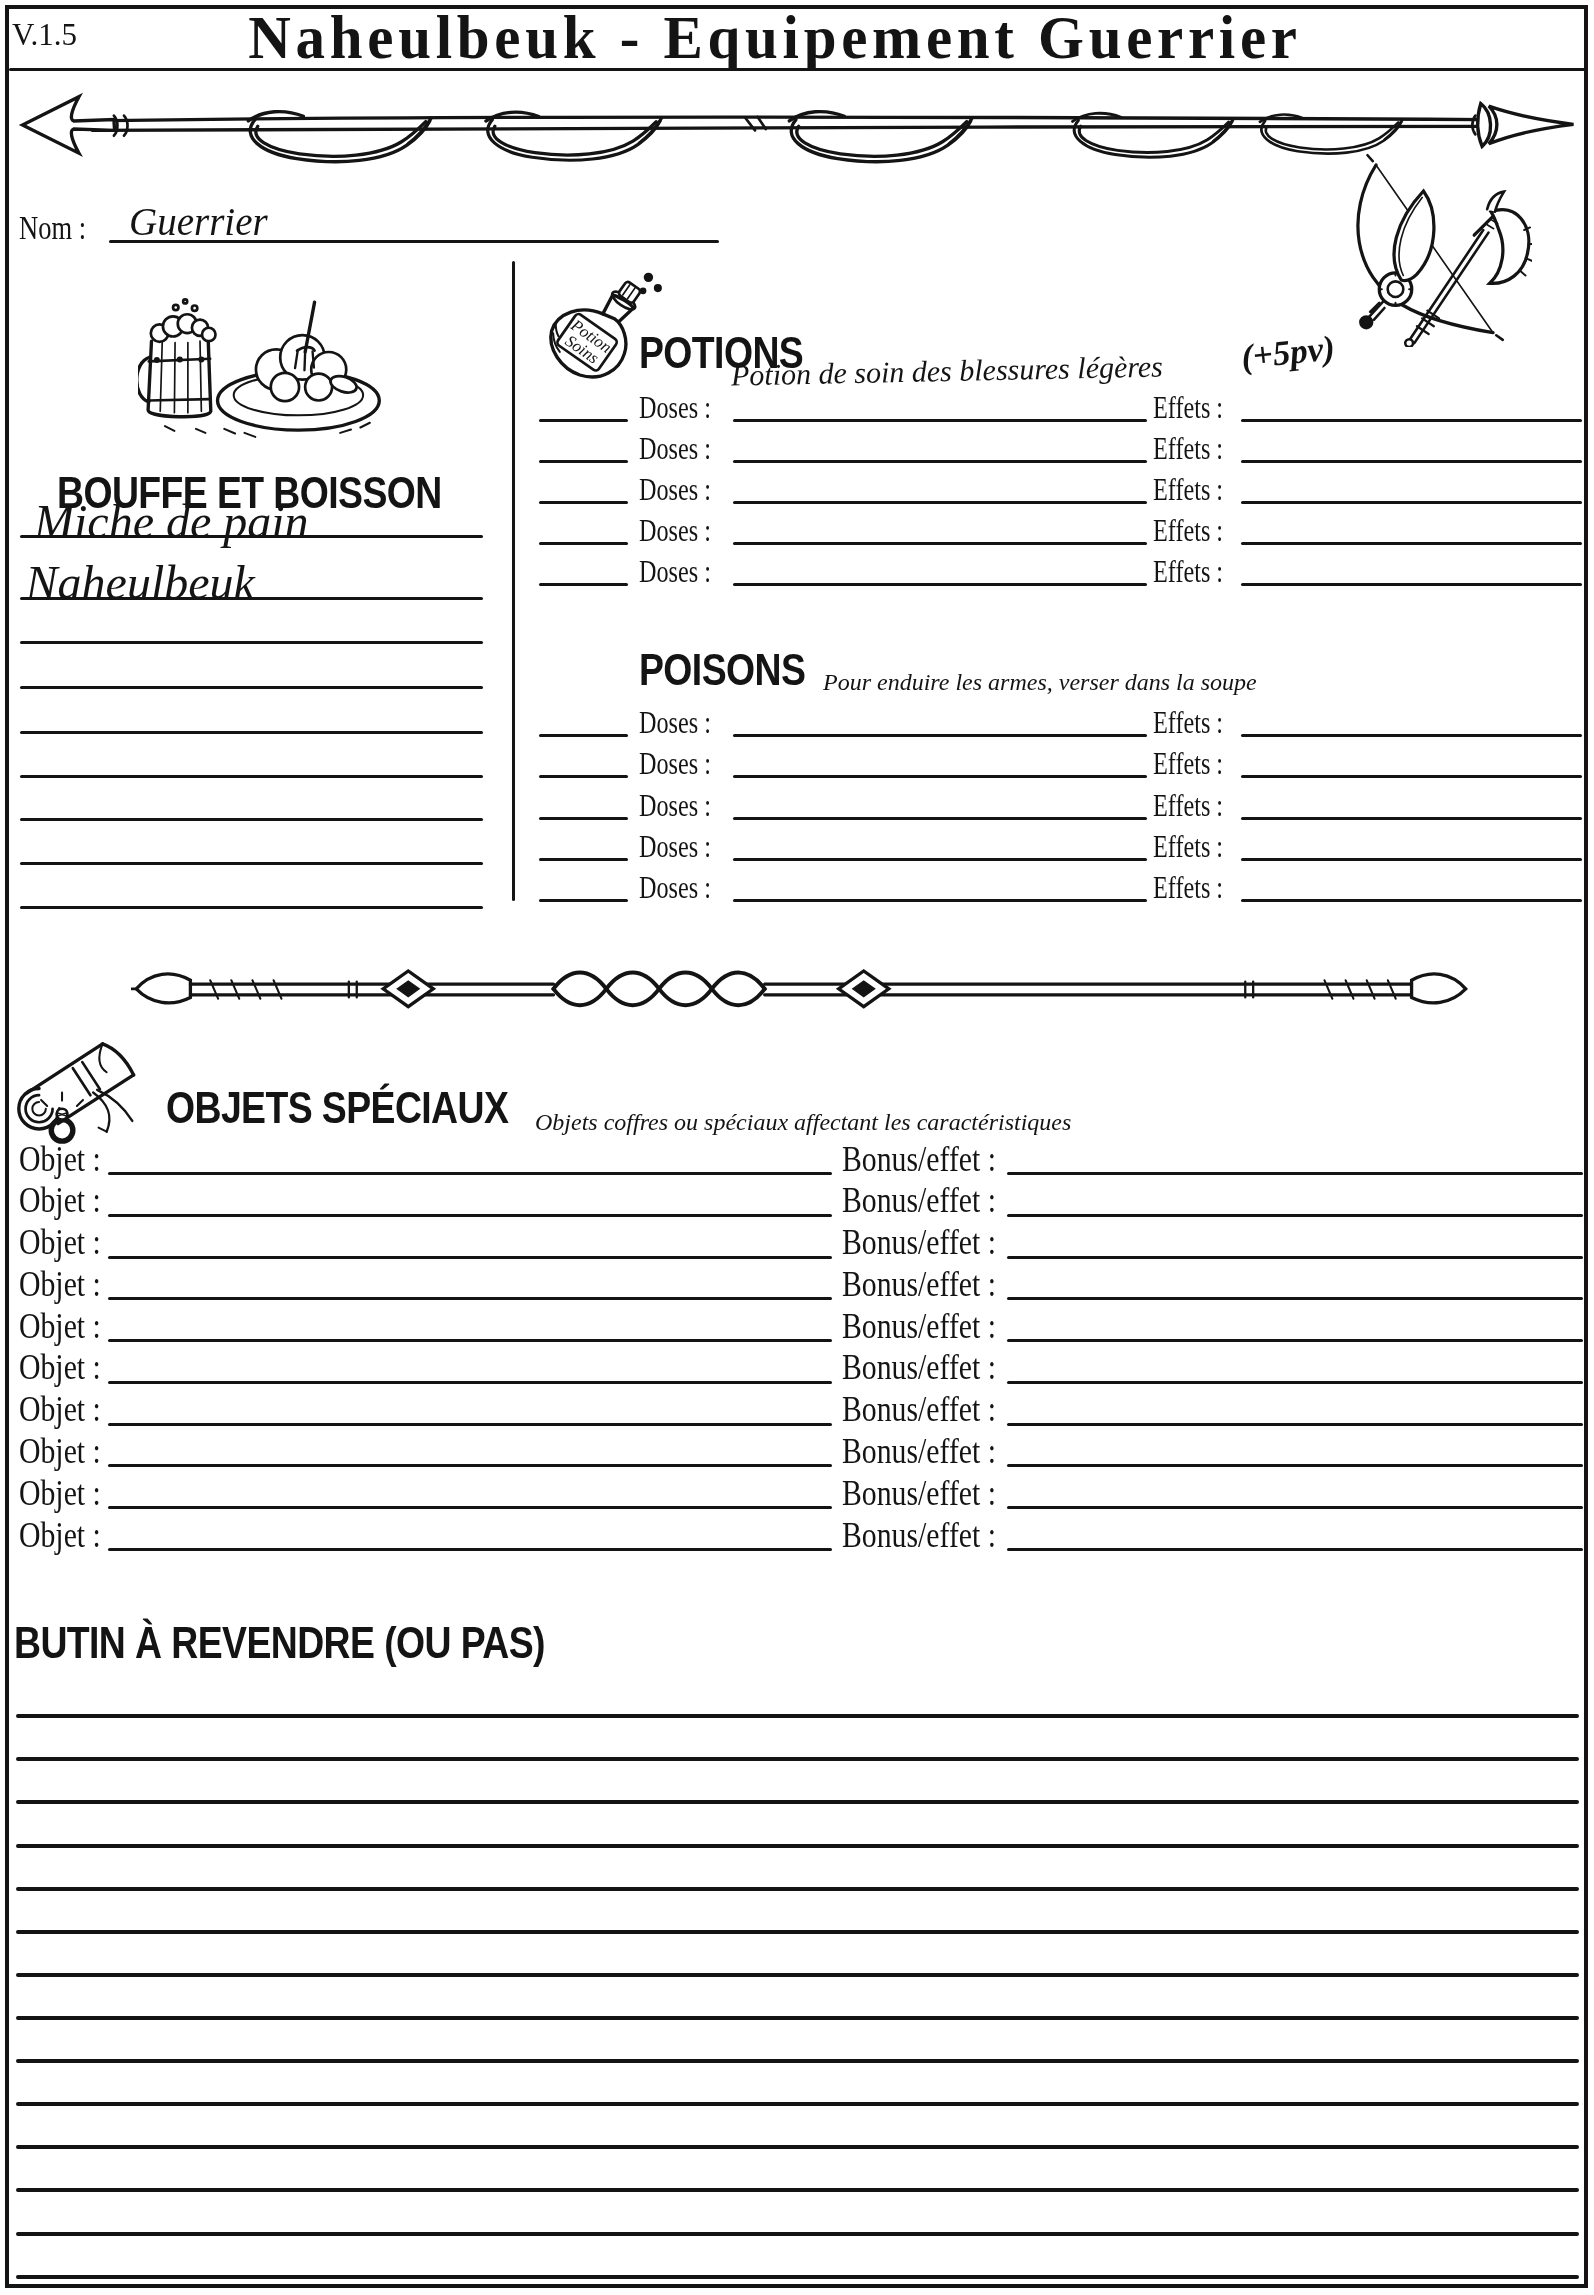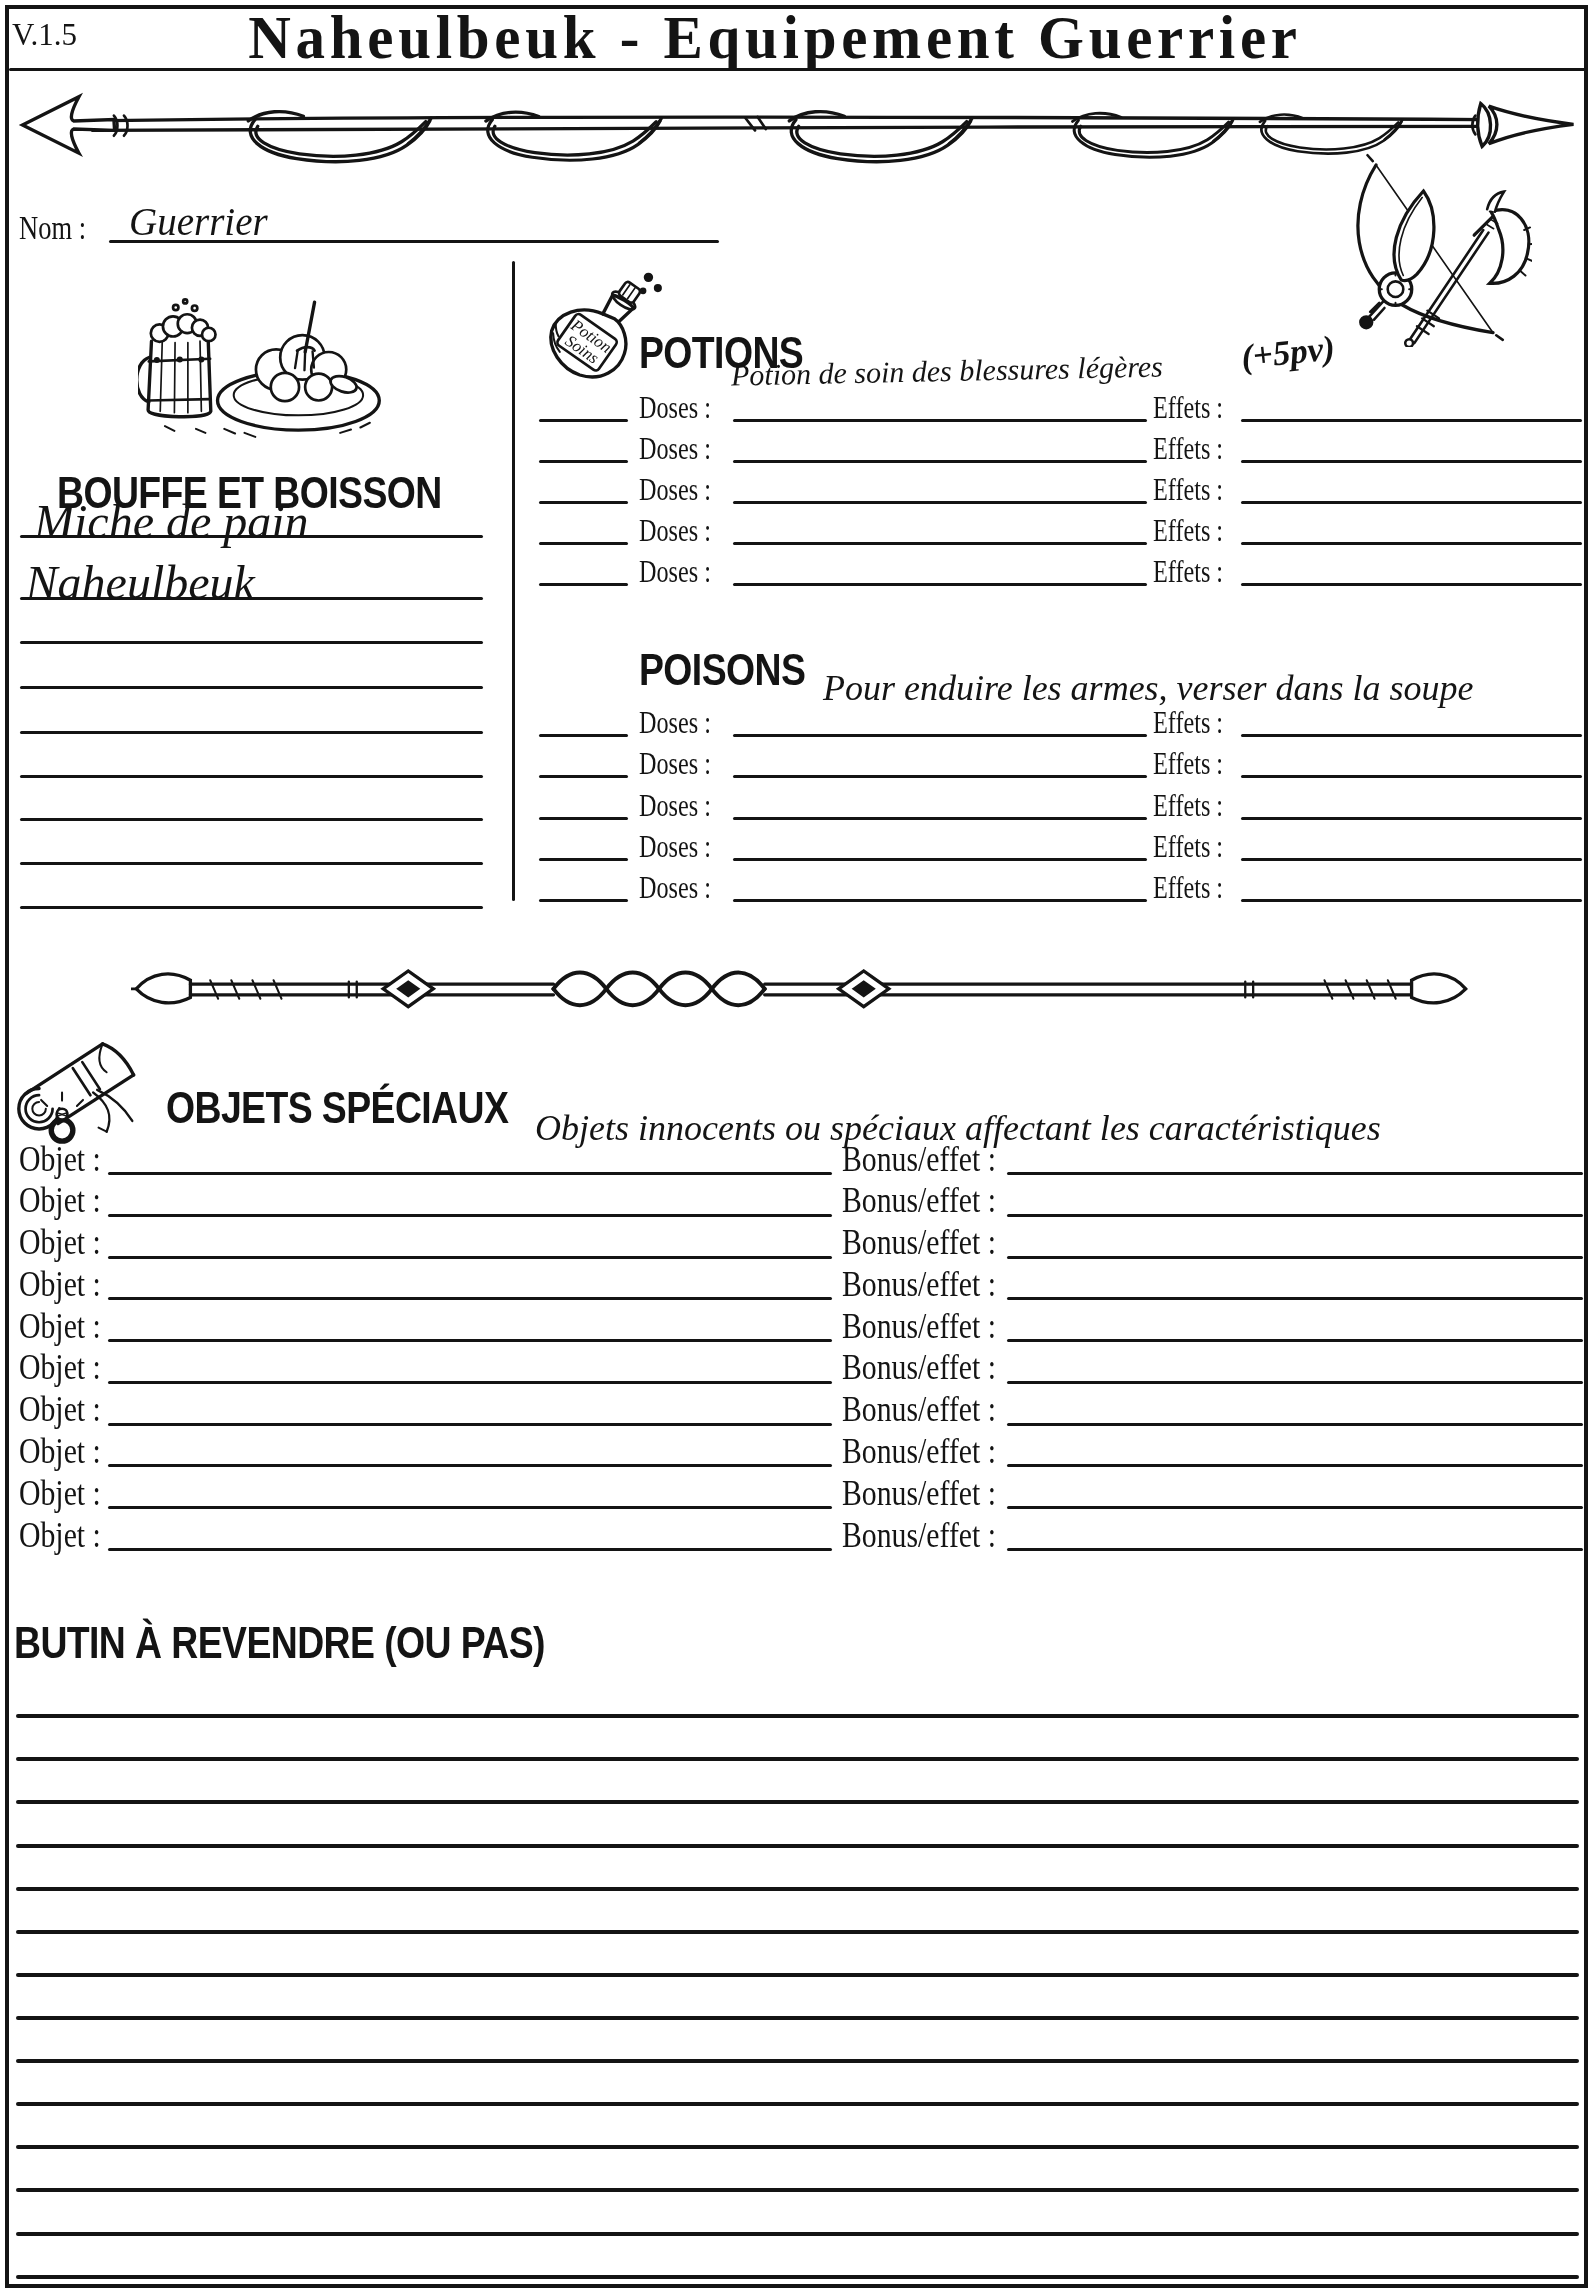--- a/index.html
+++ b/index.html
@@ -14,21 +14,21 @@
   .heading{position:absolute;font-family:"Liberation Sans",sans-serif;font-weight:bold;font-size:44px;
            line-height:1;letter-spacing:-0.7px;white-space:nowrap;transform:scaleX(0.85);transform-origin:0 0;}
   .label{position:absolute;font-family:"Liberation Serif",serif;font-size:31px;line-height:1;
          white-space:nowrap;transform:scaleX(0.78);transform-origin:0 100%;}
   .label.lg{font-size:35px;transform:scaleX(0.85);}
   .hand{position:absolute;font-family:"Liberation Serif",serif;font-style:italic;line-height:1;white-space:nowrap;}
   .hand.name{font-size:39px;}
   .hand.entry{font-size:48px;}
   .hand.note{font-size:30px;transform:rotate(-1.2deg);}
   .hand.fx{font-size:35px;font-weight:bold;transform:rotate(-6deg);}
-  .hand.sub{font-size:36px;}
+  .hand.sub{font-size:24px;}
   .hand.sub.sm{font-size:25.6px;}
   .svgbox{position:absolute;color:#141414;}
   .svgbox svg{width:100%;height:100%;display:block;}
 </style>
 <title>Naheulbeuk - Equipement Guerrier</title></head>
 <body>
 
 <div id="page">
   <div class="page-border"></div>
 
@@ -199,21 +199,21 @@
         <path d="M146,152 l-12,-6" stroke-width="3"></path>
         <circle cx="80" cy="150" r="16" stroke-width="8"></circle>
         <circle cx="80" cy="126" r="8" fill="#fff" stroke-width="4"></circle>
         <path d="M72,124 l16,5 M88,124 l-16,5" stroke-width="2.5"></path>
         <path d="M58,114 l-9,-9 M80,106 v-12 M102,114 l9,-9" stroke-width="3"></path>
       </g>
     </svg>
   </div>
 
   <div class="heading" style="left:166px;top:1086px;">OBJETS SPÉCIAUX</div>
-  <div class="hand sub" style="left:535px;top:1110px;">Objets innocents ou spéciaux affectant les caractéristiques</div>
+  <div class="hand sub" style="left:535px;top:1110px;">Objets coffres ou spéciaux affectant les caractéristiques</div>
 
   <div class="heading" style="left:13.5px;top:1621px;">BUTIN À REVENDRE (OU PAS)</div>
 <div class="rule" style="left: 20px; top: 535px; width: 463px; height: 3.4px;"></div>
     <div class="hand entry" style="left: 34px; top: 498px;">Miche de pain</div>
     <div class="rule" style="left: 20px; top: 597px; width: 463px; height: 3.4px;"></div>
     <div class="hand entry" style="left: 25.6px; top: 559px;">Naheulbeuk</div>
     <div class="rule" style="left: 20px; top: 641px; width: 463px; height: 3.4px;"></div>
     <div class="rule" style="left: 20px; top: 686px; width: 463px; height: 3.4px;"></div>
     <div class="rule" style="left: 20px; top: 731px; width: 463px; height: 3.4px;"></div>
     <div class="rule" style="left: 20px; top: 775px; width: 463px; height: 3.4px;"></div>

